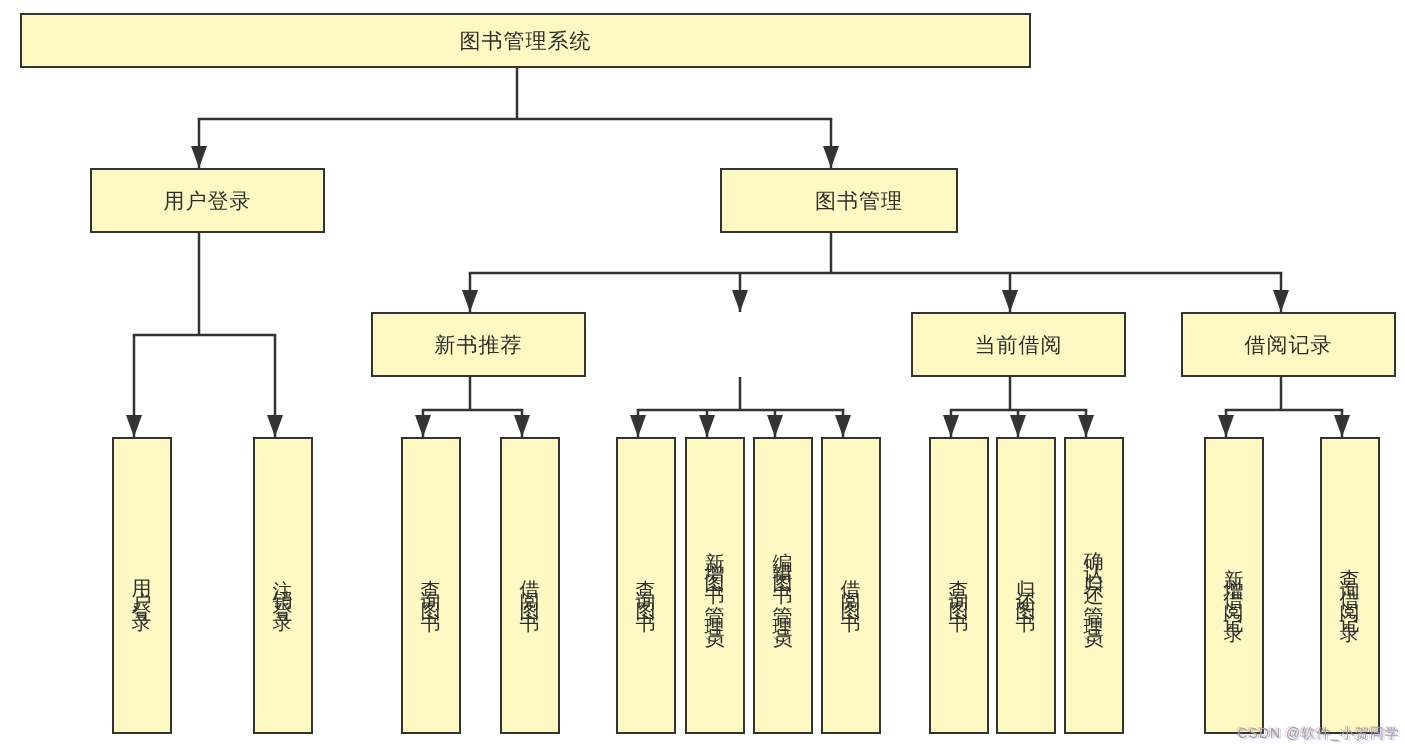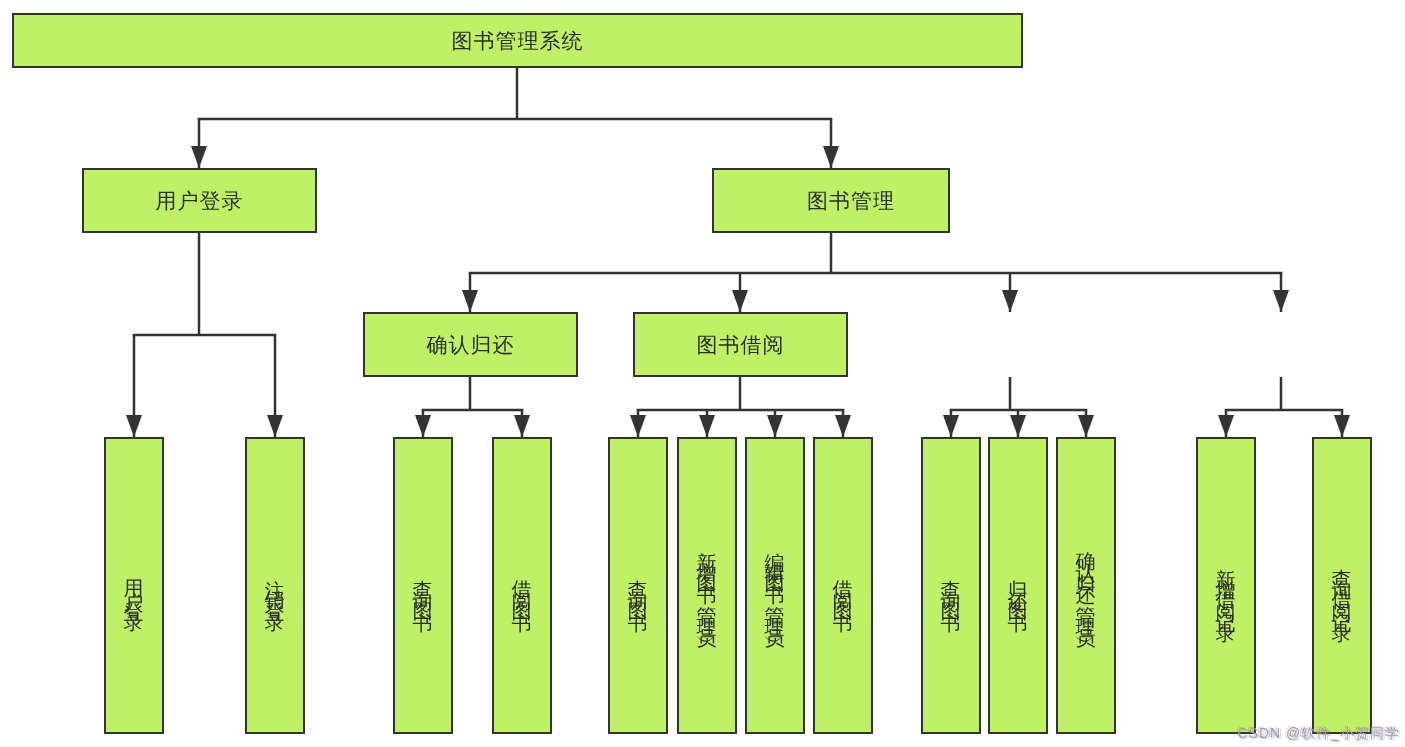--- a/index.html
+++ b/index.html
@@ -22,30 +22,31 @@
     height: 747px;
   }
   svg.connectors {
     position: absolute;
     left: 0;
     top: 0;
     pointer-events: none;
   }
   .node {
     position: absolute;
-    background: #bef264;
+    background: #fef9c3;
     border: 2.5px solid #333333;
     box-sizing: border-box;
     display: flex;
     align-items: center;
     justify-content: center;
     font-size: 21px;
     letter-spacing: 1px;
     color: #2d2d2d;
     white-space: nowrap;
+    margin-left: 8px;
   }
   .node.leaf {
     font-size: 20px;
   }
   .node.leaf .vtext {
     writing-mode: vertical-lr;
     text-orientation: mixed;
     letter-spacing: 11px;
     line-height: 1;
     white-space: nowrap;
@@ -121,24 +122,27 @@
   </div>
 
   <div class="node" style="left:82px; top:168px; width:235px; height:65px;">
     <span>用户登录</span>
   </div>
   <div class="node" style="left:712px; top:168px; width:238px; height:65px;padding-left:40px;">
     <span>图书管理</span>
   </div>
 
   <div class="node" style="left:363px; top:312px; width:215px; height:65px;">
-    <span>确认归还</span>
+    <span>新书推荐</span>
   </div>
-  <div class="node" style="left:633px; top:312px; width:215px; height:65px;">
-    <span>图书借阅</span>
+  <div class="node" style="left:903px; top:312px; width:215px; height:65px;">
+    <span>当前借阅</span>
+  </div>
+  <div class="node" style="left:1173px; top:312px; width:215px; height:65px;">
+    <span>借阅记录</span>
   </div>
 
   <div class="node leaf" style="left:104px; top:437px; width:60px; height:297px;">
     <span class="vtext">用户登录</span>
   </div>
   <div class="node leaf" style="left:245px; top:437px; width:60px; height:297px;">
     <span class="vtext">注销登录</span>
   </div>
 
   <div class="node leaf" style="left:393px; top:437px; width:60px; height:297px;">

